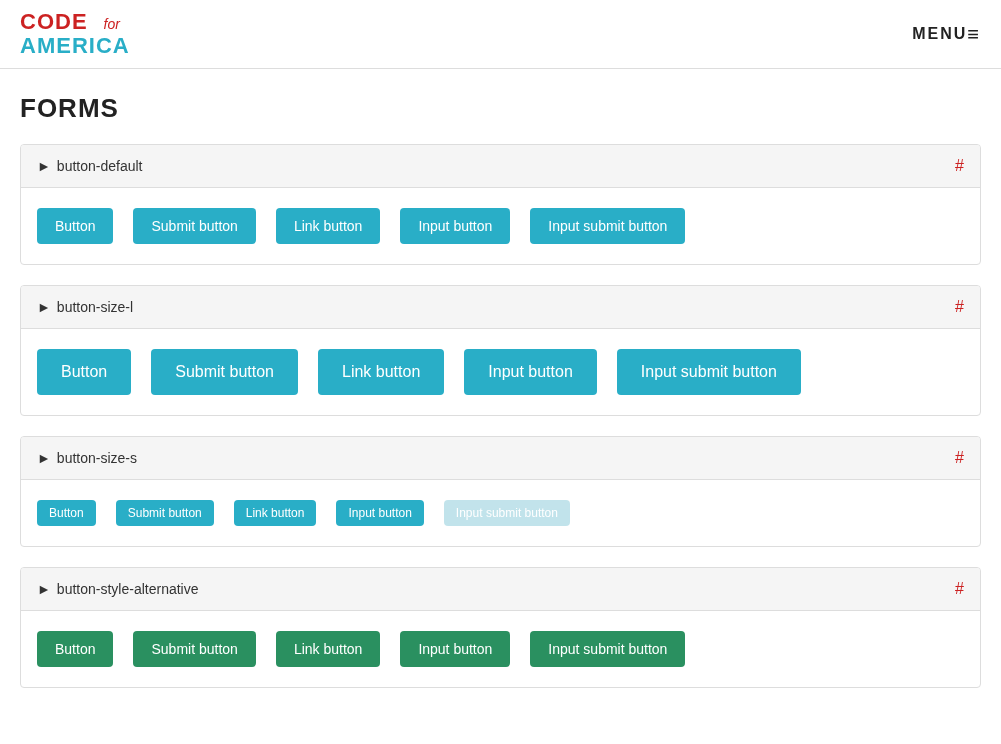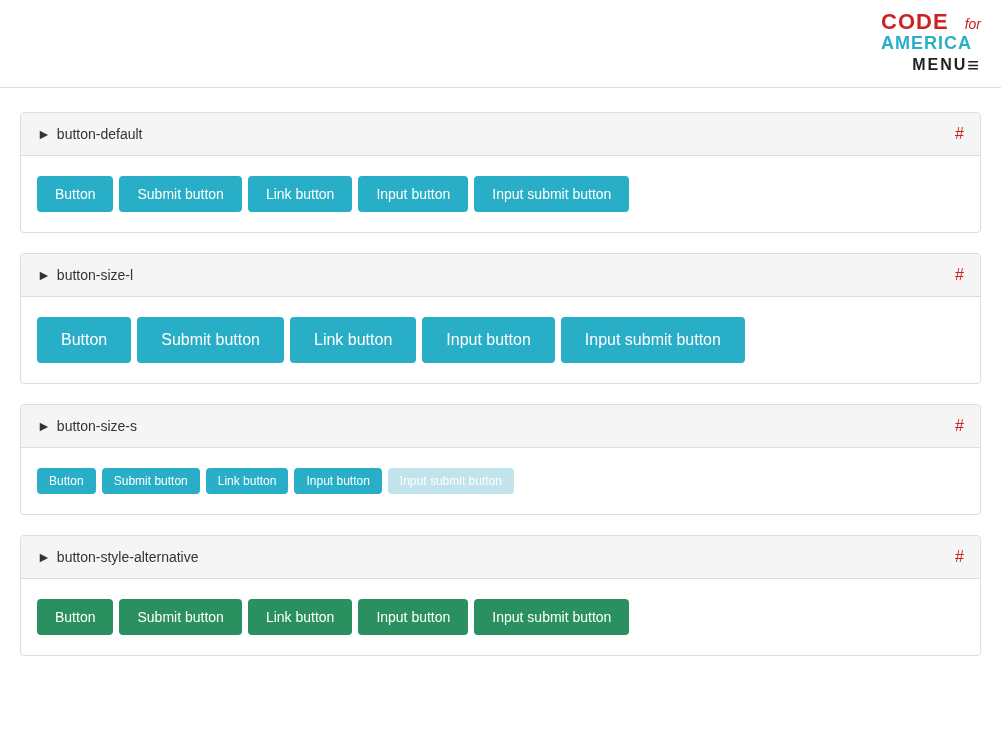--- a/index.html
+++ b/index.html
@@ -11,25 +11,24 @@
     body {
       font-family: Arial, Helvetica, sans-serif;
       background: #fff;
       color: #333;
     }
 
     
     .header {
       display: flex;
       justify-content: space-between;
-      align-items: flex-end;
+      align-items: center;
       padding: 10px 20px;
       border-bottom: 1px solid #ddd;
       background: #fff;
-      flex-direction: column;
     }
 
     .logo {
       display: flex;
       flex-direction: column;
       line-height: 1.1;
     }
 
     .logo-code {
       font-size: 22px;
@@ -44,21 +43,21 @@
       color: #cc2222;
       margin-left: 16px;
     }
 
     .logo-top {
       display: flex;
       align-items: baseline;
     }
 
     .logo-america {
-      font-size: 18px;
+      font-size: 22px;
       font-weight: bold;
       color: #29aec7;
       letter-spacing: 1px;
     }
 
     .menu-btn {
       font-size: 16px;
       font-weight: bold;
       color: #222;
       letter-spacing: 2px;
@@ -119,21 +118,21 @@
       color: #cc2222;
       font-size: 16px;
       text-decoration: none;
       cursor: pointer;
     }
 
     .section-body {
       padding: 20px 16px;
       display: flex;
       flex-wrap: wrap;
-      gap: 6px;
+      gap: 20px;
       align-items: center;
     }
 
     
     .btn-default {
       background-color: #29aec7;
       color: #fff;
       border: none;
       border-radius: 4px;
       padding: 10px 18px;
@@ -206,20 +205,21 @@
     </div>
     <span class="logo-america">AMERICA</span>
   </div>
   <button class="menu-btn">
     <span>MENU</span>
     <span class="hamburger">≡</span>
   </button>
 </header>
 
 <main class="main">
+  <h1 class="page-title">FORMS</h1>
 
   <div id="sections-container">
       <div class="section-card">
         <div class="section-header">
           <span class="section-title"><span style="display:inline-block;">►</span> button-default</span>
           <a class="section-hash" href="#button-default">#</a>
         </div>
         <div class="section-body">
           <button class="btn-default">Button</button>
           <button class="btn-default">Submit button</button>

